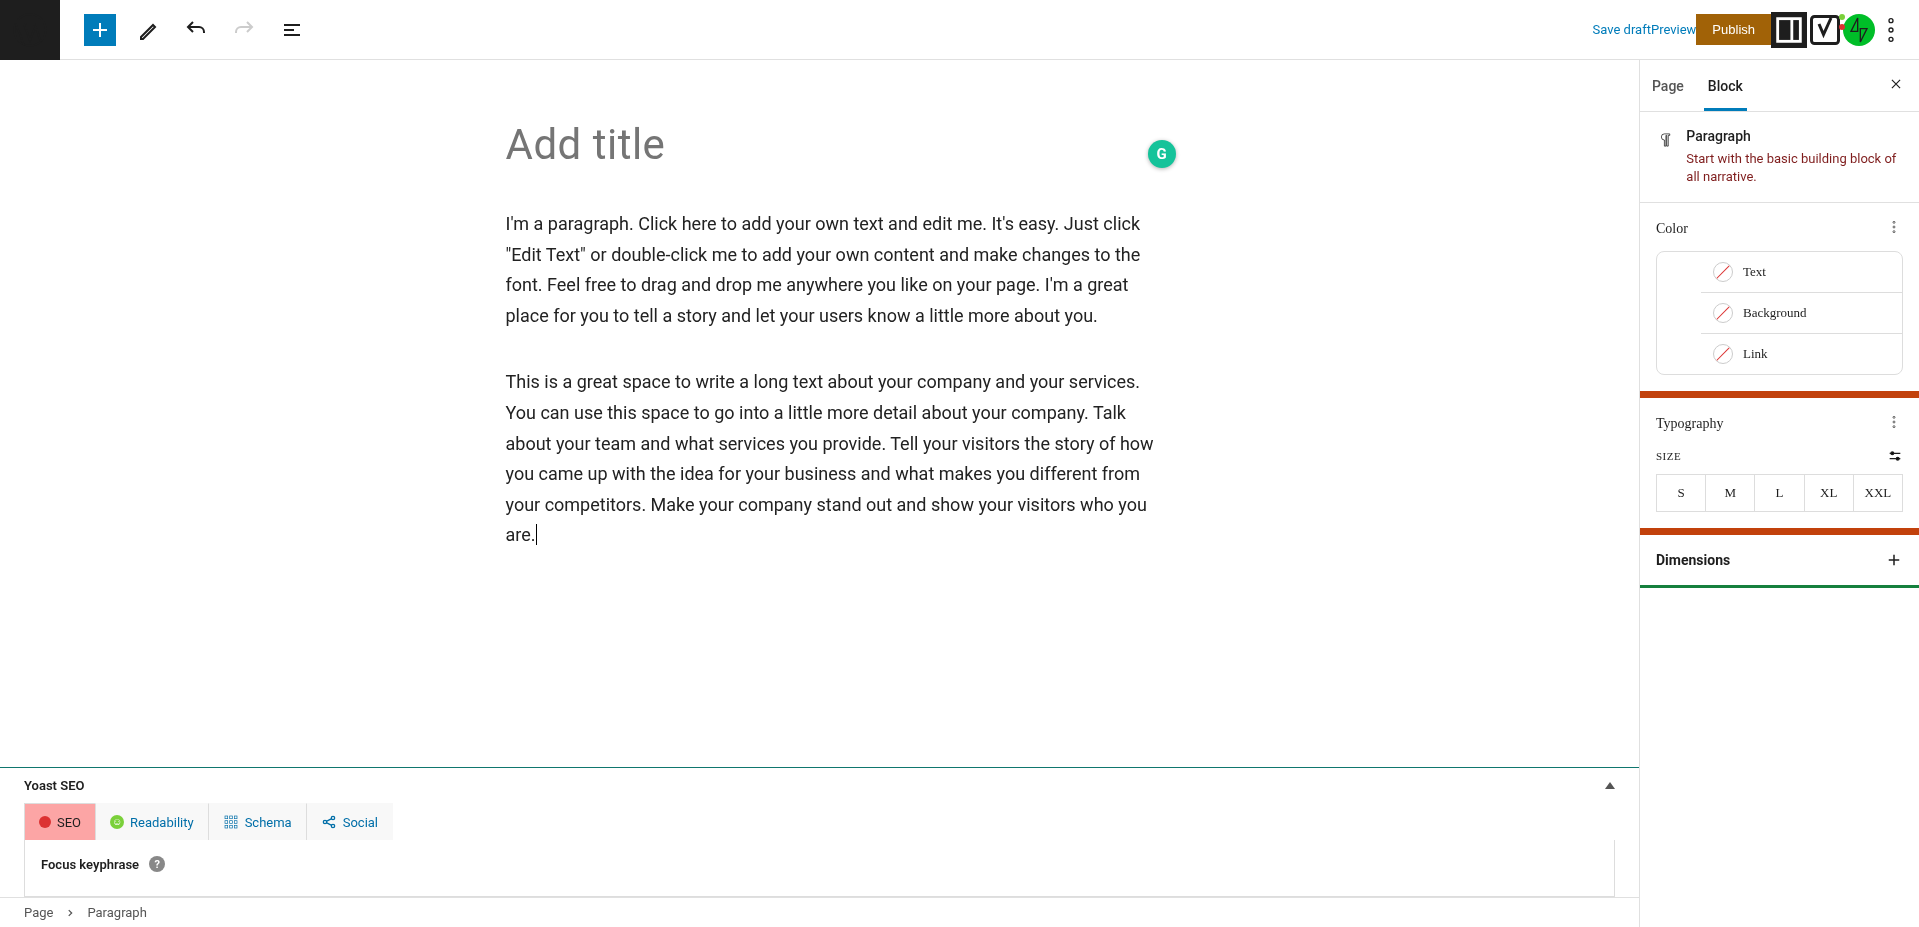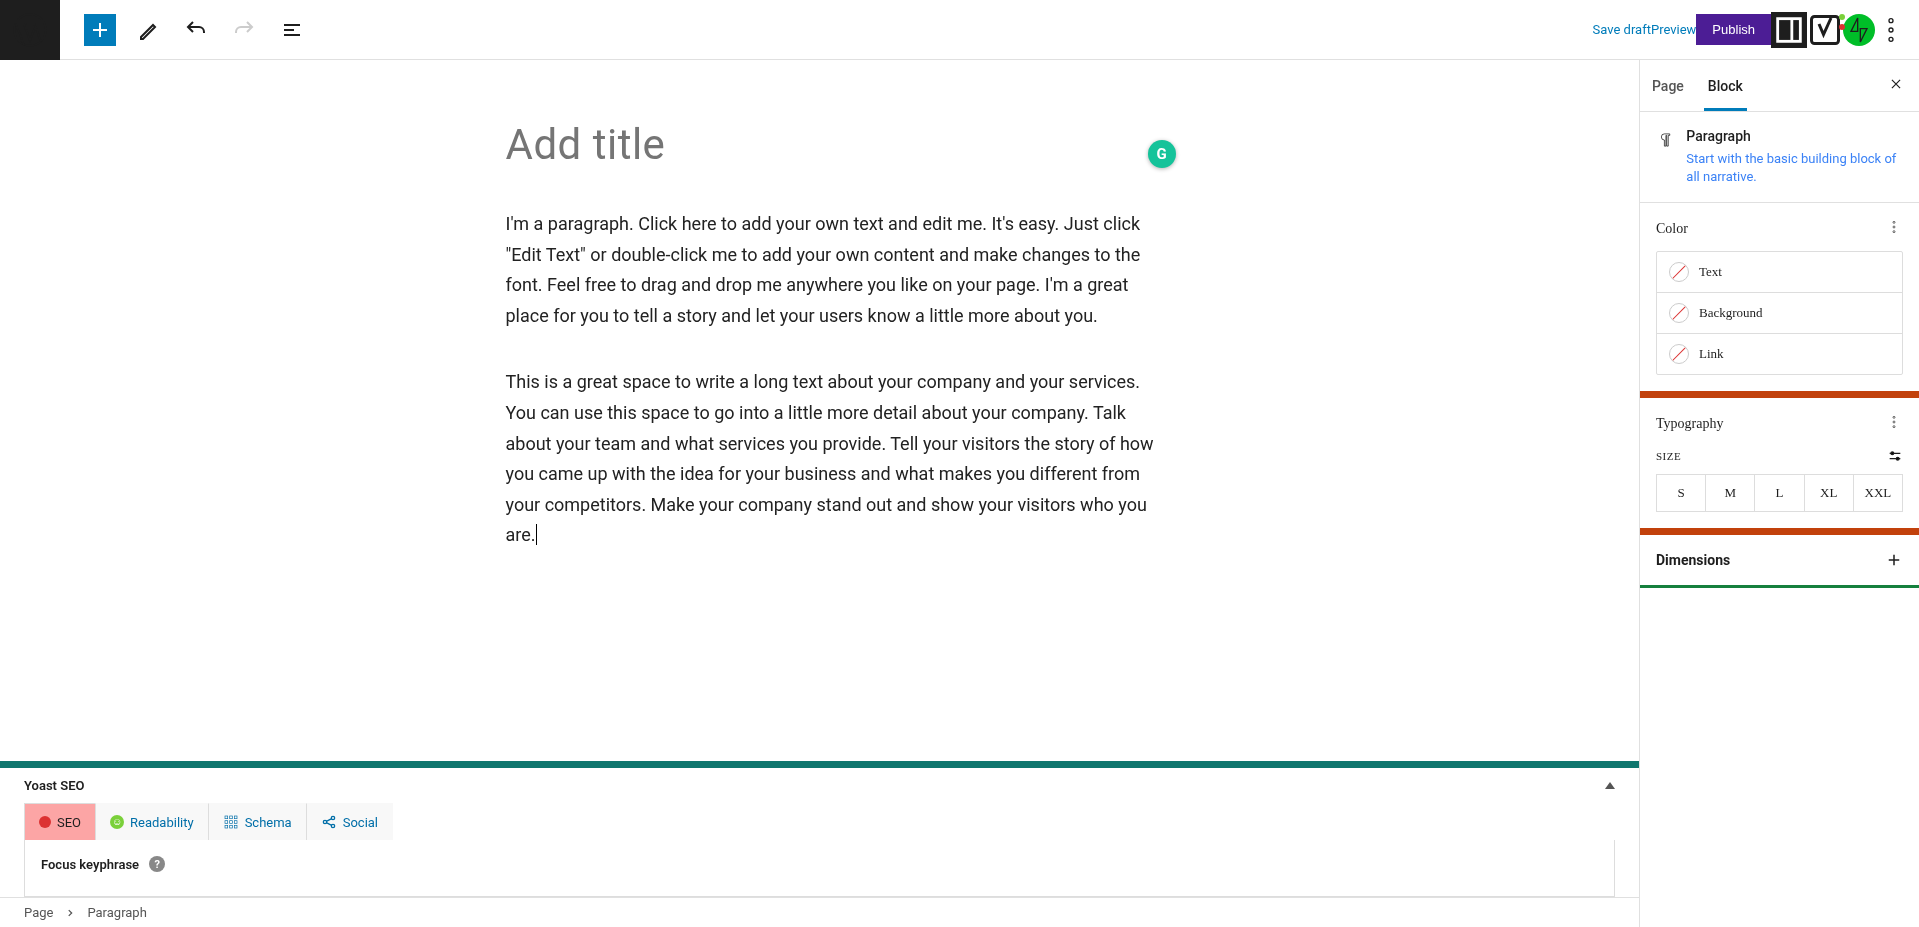--- a/index.html
+++ b/index.html
@@ -11,41 +11,41 @@
 .wp-logo { width: 60px; height: 60px; background: #1e1e1e; display: flex; align-items: center; justify-content: center; cursor: pointer; }
 .wp-logo svg { width: 36px; height: 36px; }
 .toolbar-left { display: flex; align-items: center; padding-left: 24px; gap: 16px; }
 .add-block-btn { width: 32px; height: 32px; background: #007cba; display: flex; align-items: center; justify-content: center; cursor: pointer; color: #fff; }
 .add-block-btn svg { width: 24px; height: 24px; }
 .tool-icon { width: 32px; height: 32px; display: flex; align-items: center; justify-content: center; cursor: pointer; color: #1e1e1e; }
 .tool-icon.disabled { color: #ccc; cursor: default; }
 .tool-icon svg { width: 24px; height: 24px; }
 .toolbar-right { margin-left: auto; display: flex; align-items: center; gap: 0; padding-right: 12px; }
 .link-btn { color: #007cba; font-size: 13px; cursor: pointer; }
-.publish-btn { background: #4c1d95; color: #fff; padding: 8px 16px; font-size: 13px; cursor: pointer; border: none; }
+.publish-btn { background: #a16207; color: #fff; padding: 8px 16px; font-size: 13px; cursor: pointer; border: none; }
 .square-btn { width: 36px; height: 36px; display: flex; align-items: center; justify-content: center; cursor: pointer; border: 1px solid #1e1e1e; background: #1e1e1e; color: #fff; }
 .yoast-btn { width: 36px; height: 36px; display: flex; align-items: center; justify-content: center; cursor: pointer; position: relative; }
 .jetpack-btn { width: 32px; height: 32px; background: #00be28; border-radius: 50%; display: flex; align-items: center; justify-content: center; cursor: pointer; }
 .options-btn { width: 32px; height: 32px; display: flex; align-items: center; justify-content: center; cursor: pointer; }
 
 
 .main { flex: 1; display: flex; overflow: hidden; }
 .editor-wrap { flex: 1; display: flex; flex-direction: column; overflow: hidden; }
 .editor-scroll { flex: 1; overflow-y: auto; position: relative; padding-left: 32px; }
 .editor-scroll::-webkit-scrollbar { width: 16px; }
 .editor-scroll::-webkit-scrollbar-track { background: #f0f0f0; }
 .editor-scroll::-webkit-scrollbar-thumb { background: #c1c1c1; }
 .content { max-width: 660px; margin: 0 auto; padding: 60px 0 40px; position: relative; }
 .title-input { font-size: 42px; font-weight: 400; color: #757575; outline: none; margin-bottom: 40px; letter-spacing: 0.5px; }
 .paragraph { font-size: 18px; line-height: 1.7; color: #222; margin-bottom: 36px; }
 .cursor-caret { border-right: 1px solid #000; }
 .grammarly { position: absolute; right: -10px; top: 80px; width: 28px; height: 28px; border-radius: 50%; background: #15c39a; display: flex; align-items: center; justify-content: center; box-shadow: 0 1px 4px rgba(0,0,0,.3); color: white; font-weight: bold; font-size: 15px; }
 
 
-.yoast-panel { border-top: 7px solid #0f766e; }
+.yoast-panel { border-top: 1px solid #0f766e; }
 .yoast-header { display: flex; align-items: center; justify-content: space-between; padding: 10px 24px; font-size: 13px; font-weight: 600; cursor: pointer; }
 .yoast-tabs { display: flex; padding-left: 24px; }
 .yoast-tab { display: flex; align-items: center; gap: 6px; padding: 10px 14px; border: 1px solid #ddd; border-bottom: none; background: #fca5a5; margin-right: -1px; cursor: pointer; font-size: 13px; }
 .yoast-tab.inactive { color: #006ea8; background: #f8f8f8; border-color: transparent; }
 .yoast-tab.inactive:not(:first-child) { border-left: 1px solid #ddd; }
 .yoast-dot { width: 12px; height: 12px; border-radius: 50%; }
 .yoast-dot.red { background: #dc3232; }
 .tab-content { margin: 0 24px; border: 1px solid #ddd; border-top: none; padding: 16px; }
 .focus-label { font-weight: 600; font-size: 13px; display: flex; align-items: center; gap: 10px; margin-bottom: 8px; }
 .help-circle { width: 16px; height: 16px; border-radius: 50%; background: #888; color: #fff; font-size: 11px; display: flex; align-items: center; justify-content: center; font-weight: bold; }
@@ -55,25 +55,25 @@
 
 
 .sidebar { width: 280px; border-left: 1px solid #e0e0e0; overflow-y: auto; display: flex; flex-direction: column; }
 .sidebar-tabs { display: flex; align-items: center; border-bottom: 1px solid #e0e0e0; position: relative; }
 .sidebar-tab { padding: 16px 12px; font-size: 14px; font-weight: 500; cursor: pointer; position: relative; color: #555; }
 .sidebar-tab.active { color: #1e1e1e; }
 .sidebar-tab.active::after { content: ''; position: absolute; bottom: -1px; left: 8px; right: 8px; height: 3px; background: #007cba; }
 .close-sidebar { margin-left: auto; padding: 16px; cursor: pointer; }
 .block-info { padding: 16px; display: flex; gap: 12px; border-bottom: 1px solid #e0e0e0; }
 .block-title { font-size: 14px; font-weight: 500; margin-bottom: 6px; }
-.block-desc { font-size: 13px; color: #3b82f6; line-height: 1.4; }
+.block-desc { font-size: 13px; color: #7f1d1d; line-height: 1.4; }
 .panel { border-bottom: 7px solid #c2410c; padding: 16px; font-family: Liberation Serif, serif; }
 .panel-header { display: flex; align-items: center; justify-content: space-between; font-size: 14px; font-weight: 500; }
 .panel-menu { width: 18px; text-align: center; cursor: pointer; }
-.color-list { margin-top: 12px; border: 1px solid #ddd; border-radius: 2px; }
+.color-list { margin-top: 12px; border: 1px solid #ddd; border-radius: 8px; padding-left: 44px; }
 .color-row { display: flex; align-items: center; gap: 10px; padding: 10px 12px; border-bottom: 1px solid #ddd; font-size: 13px; cursor: pointer; }
 .color-row:last-child { border-bottom: none; }
 .swatch-none { width: 20px; height: 20px; border-radius: 50%; border: 1px solid #ccc; position: relative; overflow: hidden; }
 .swatch-none::after { content: ''; position: absolute; width: 140%; height: 1px; background: #dc3232; top: 50%; left: -20%; transform: rotate(-45deg); }
 .size-label { font-size: 11px; text-transform: uppercase; letter-spacing: 0.5px; margin: 14px 0 10px; display: flex; justify-content: space-between; align-items: center; }
 .size-grid { display: flex; border: 1px solid #ddd; }
 .size-btn { flex: 1; text-align: center; padding: 10px 4px; font-size: 13px; border-right: 1px solid #ddd; cursor: pointer; }
 .size-btn:last-child { border-right: none; }
 .panel-toggle { display: flex; justify-content: space-between; align-items: center; padding: 16px; font-size: 14px; font-weight: 700; cursor: pointer; border-bottom: 3px solid #15803d; }
 svg { stroke: currentColor; fill: none; }

